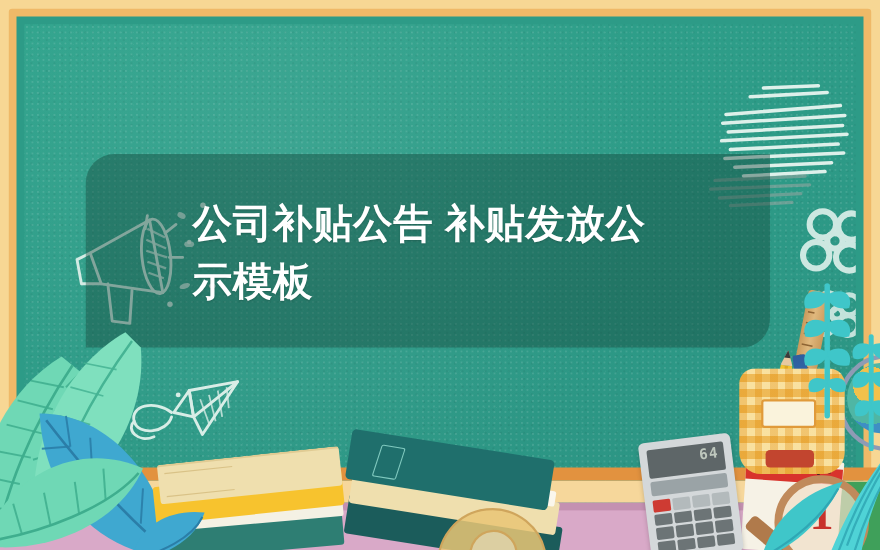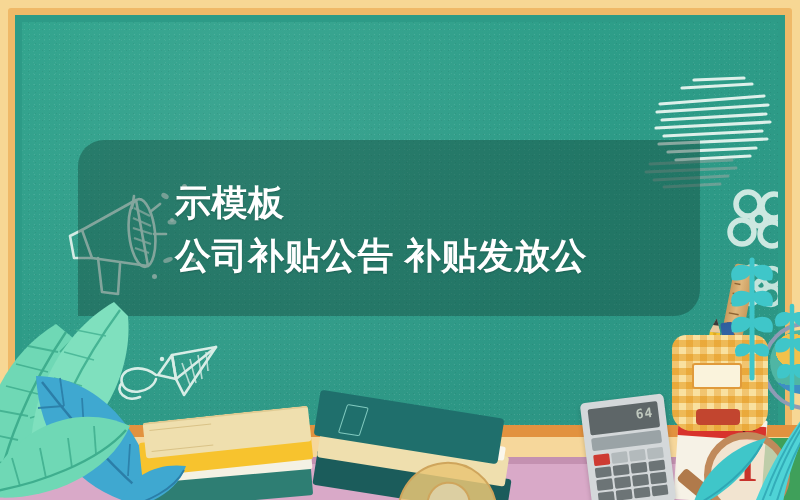--- a/index.html
+++ b/index.html
@@ -279,22 +279,22 @@
     <g stroke="#EAF6F1" stroke-width="1.6" opacity=".8">
       <path d="M70 18 L78 40"></path>
         <path d="M78 14 L84 38"></path>
         <path d="M86 10 L90 34"></path>
         <path d="M94 7 L96 26"></path>
     </g>
     <circle cx="50" cy="14" r="2.2" fill="#EAF6F1"></circle>
   </svg>
 
   <div class="headline">
+    <div>公司补贴公告 补贴发放公</div>
     <div>示模板</div>
-    <div>公司补贴公告 补贴发放公</div>
   </div>
 
   <div class="ledge-dark"></div>
   <div class="ledge-cream"></div>
   <div class="desk"></div>
   <div class="desk-shadow"></div>
 
   <svg class="leaf leaf1" viewBox="0 0 132 196">
     <path d="M90 6 C34 40 4 110 16 186 C70 168 120 100 112 24 Z" fill="#6FD8B5"></path>
     <path d="M100 14 C62 70 38 130 30 180" stroke="#3FAE8E" stroke-width="2.4" fill="none"></path>

